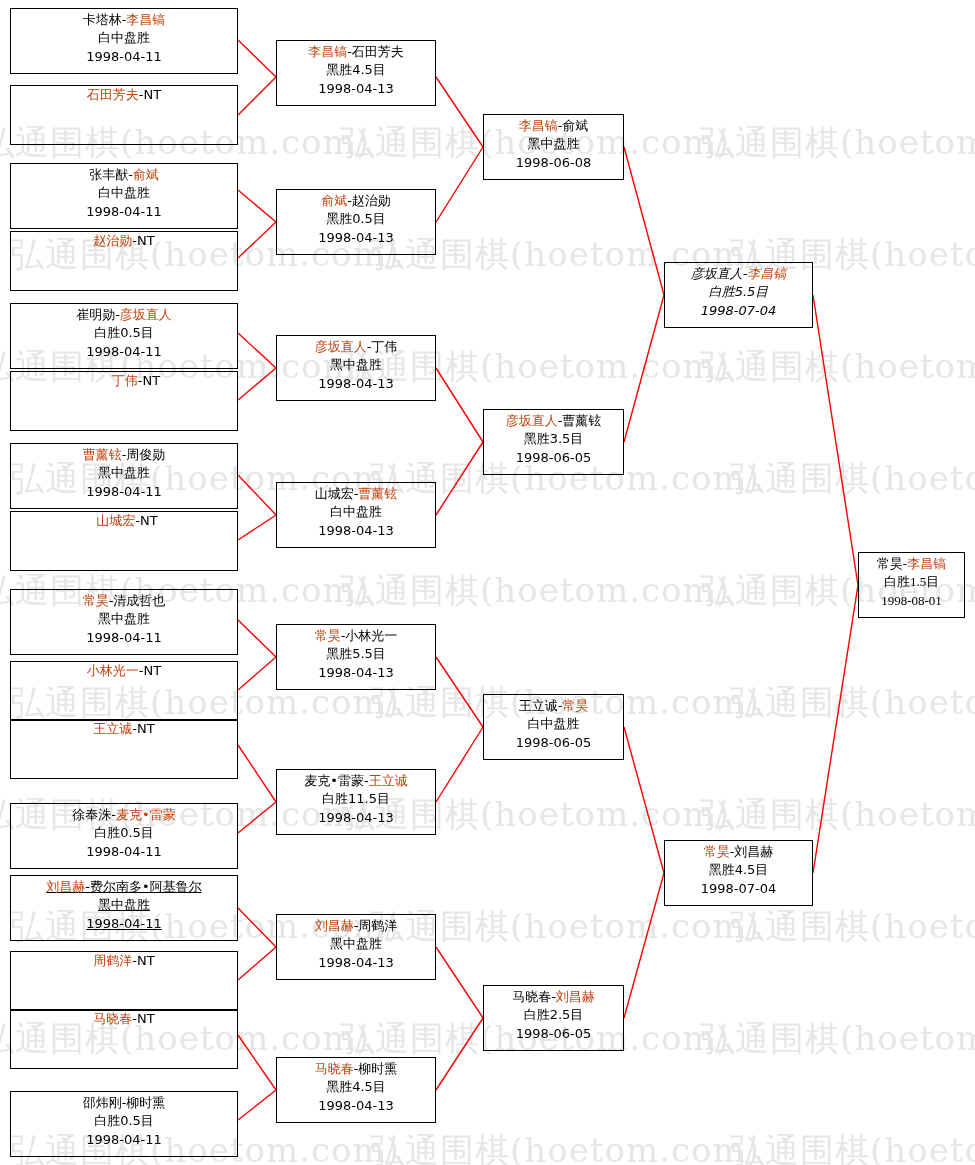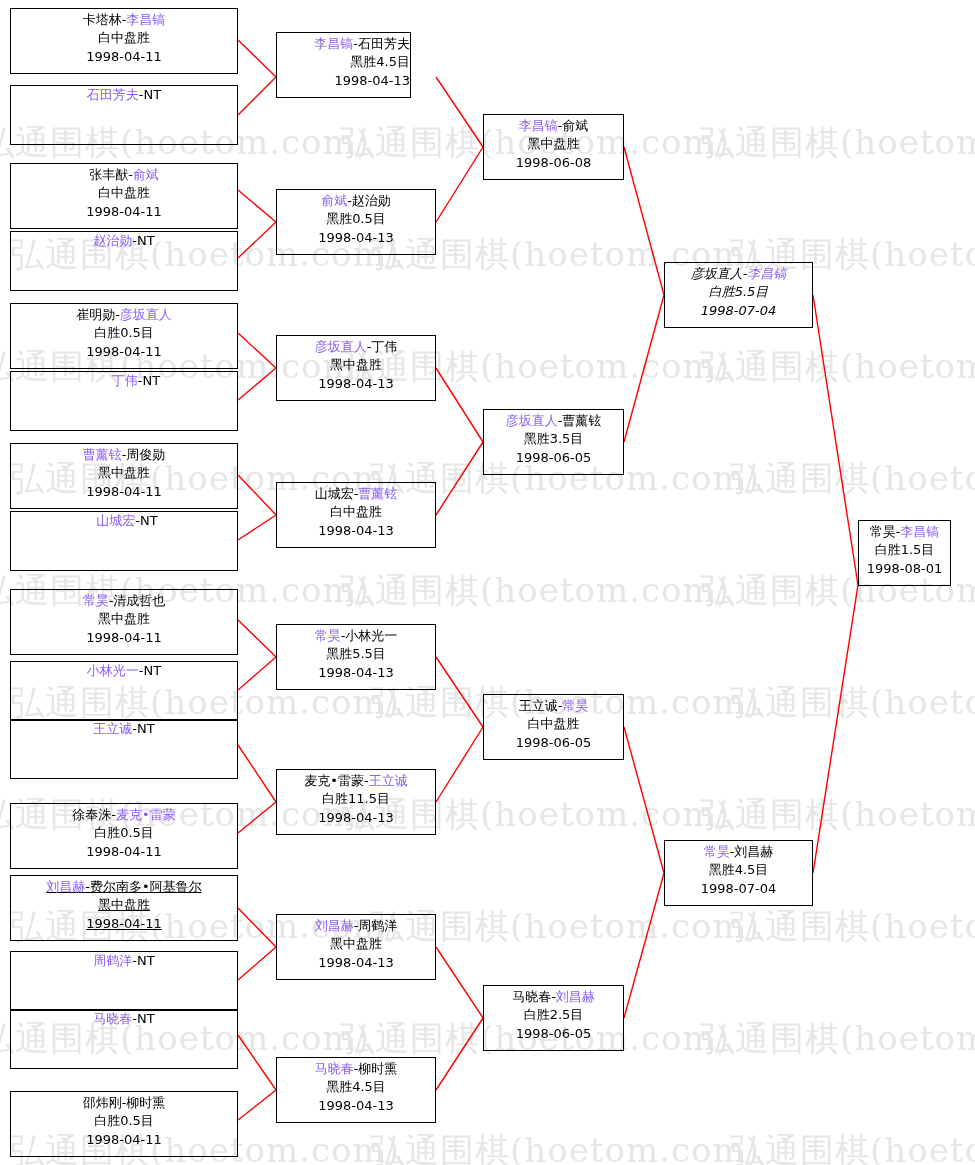--- a/index.html
+++ b/index.html
@@ -54,21 +54,21 @@
     padding-top: 2px;
     overflow: hidden;
   }
   .node .row {
     white-space: nowrap;
   }
   .node .players {
     font-size: 13px;
   }
   .red {
-    color: #8b5cf6;
+    color: #c2410c;
   }
   .blk {
     color: #000000;
   }
   .node.empty {
     padding-top: 0;
   }
 </style>
 </head>
 <body>
@@ -204,21 +204,21 @@
       <div class="row players"><span class="red">马晓春</span><span class="blk">-</span><span class="blk">NT</span></div>
     </div>
     <div class="node empty" style="left: 10px; top: 951px; width: 228px; height: 60px;">
       <div class="row players"><span class="red">周鹤洋</span><span class="blk">-</span><span class="blk">NT</span></div>
     </div>
     <div class="node" style="left: 10px; top: 1091px; width: 228px; height: 66px;">
       <div class="row players"><span class="blk">邵炜刚</span><span class="blk">-</span><span class="blk">柳时熏</span></div>
       <div class="row">白胜0.5目</div>
       <div class="row">1998-04-11</div>
     </div>
-    <div class="node" style="left: 276px; top: 32px; width: 135px; height: 66px; text-align: right;">
+    <div class="node" style="left: 276px; top: 40px; width: 160px; height: 66px;">
       <div class="row players"><span class="red">李昌镐</span><span class="blk">-</span><span class="blk">石田芳夫</span></div>
       <div class="row">黑胜4.5目</div>
       <div class="row">1998-04-13</div>
     </div>
     <div class="node" style="left: 276px; top: 189px; width: 160px; height: 66px;">
       <div class="row players"><span class="red">俞斌</span><span class="blk">-</span><span class="blk">赵治勋</span></div>
       <div class="row">黑胜0.5目</div>
       <div class="row">1998-04-13</div>
     </div>
     <div class="node" style="left: 276px; top: 335px; width: 160px; height: 66px;">
@@ -274,18 +274,18 @@
     <div class="node" style="left: 664px; top: 262px; width: 149px; height: 66px; font-style: italic;">
       <div class="row players"><span class="blk">彦坂直人</span><span class="blk">-</span><span class="red">李昌镐</span></div>
       <div class="row">白胜5.5目</div>
       <div class="row">1998-07-04</div>
     </div>
     <div class="node" style="left: 664px; top: 840px; width: 149px; height: 66px;">
       <div class="row players"><span class="red">常昊</span><span class="blk">-</span><span class="blk">刘昌赫</span></div>
       <div class="row">黑胜4.5目</div>
       <div class="row">1998-07-04</div>
     </div>
-    <div class="node" style="left: 858px; top: 520px; width: 93px; height: 66px;">
+    <div class="node" style="left: 858px; top: 552px; width: 107px; height: 66px; font-family: Liberation Serif, serif;">
       <div class="row players"><span class="blk">常昊</span><span class="blk">-</span><span class="red">李昌镐</span></div>
       <div class="row">白胜1.5目</div>
       <div class="row">1998-08-01</div>
     </div>
   </div>
 
 </body></html>

